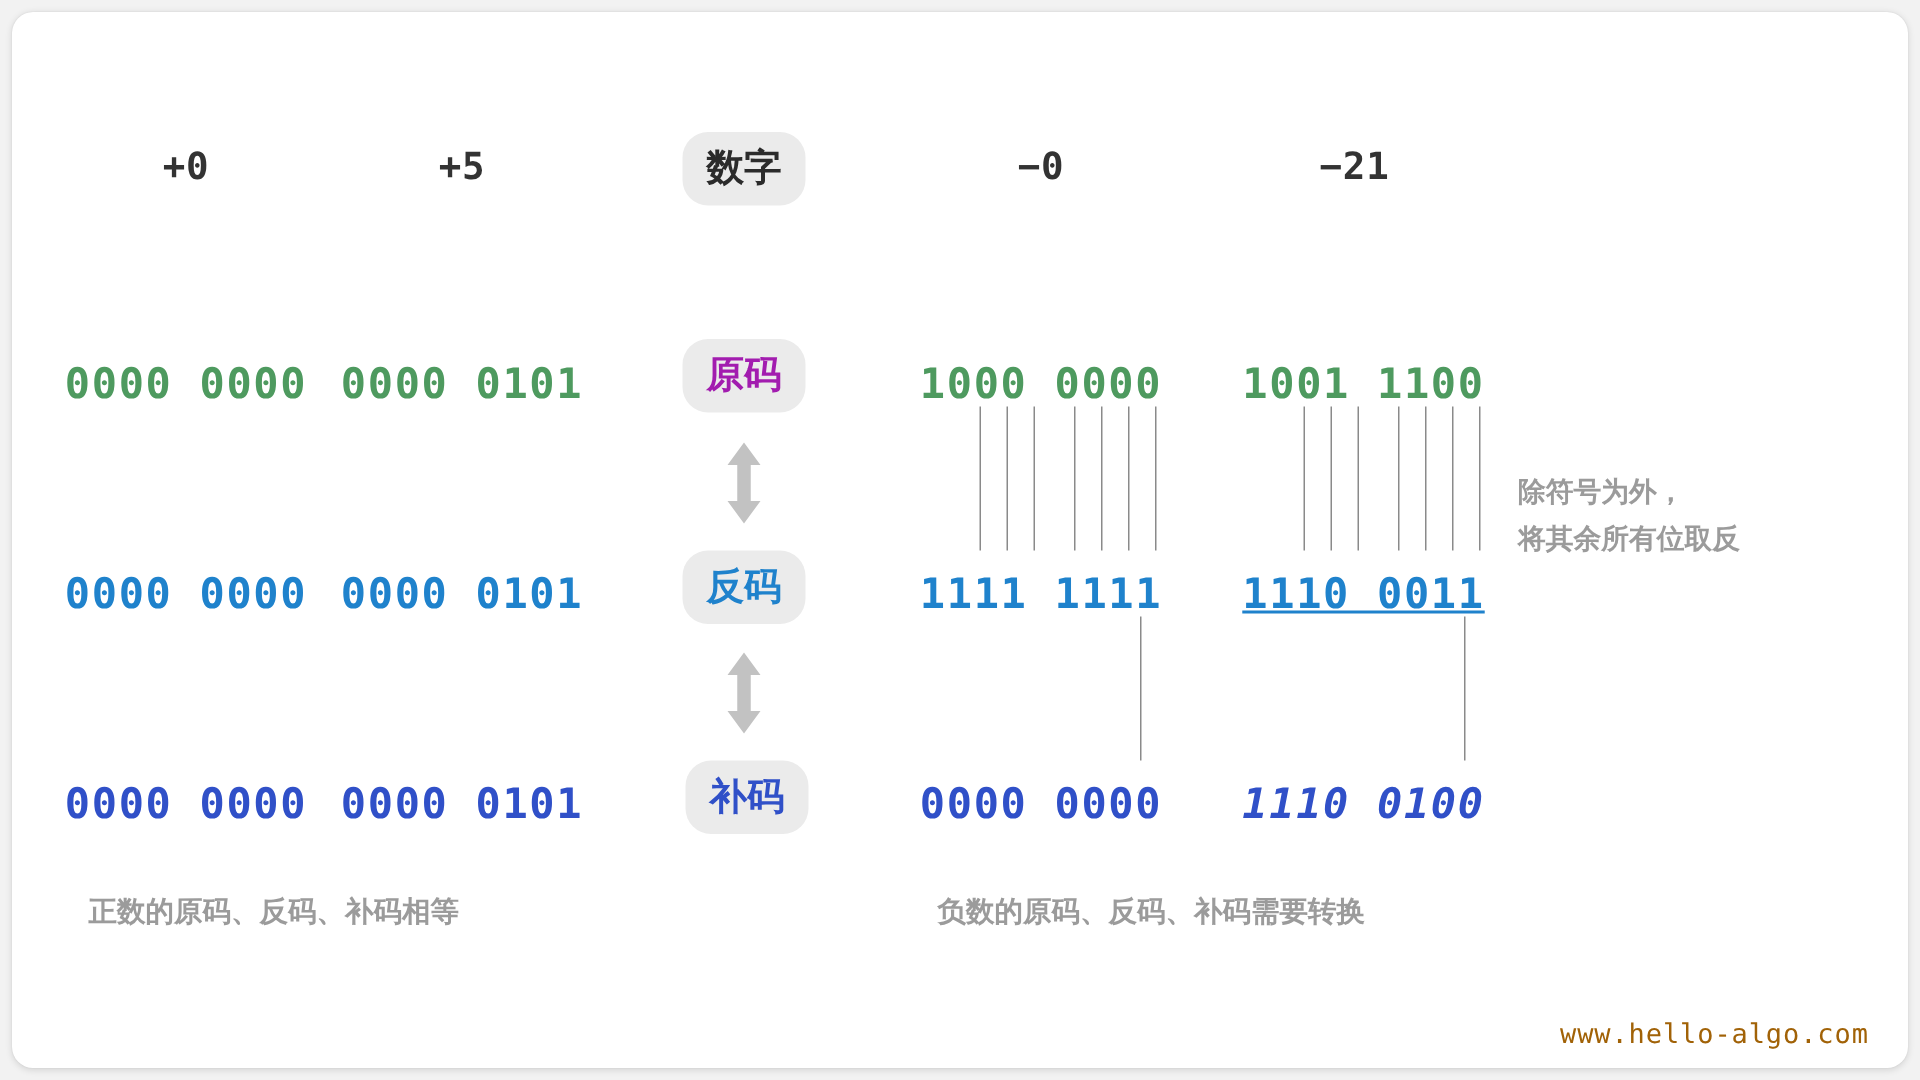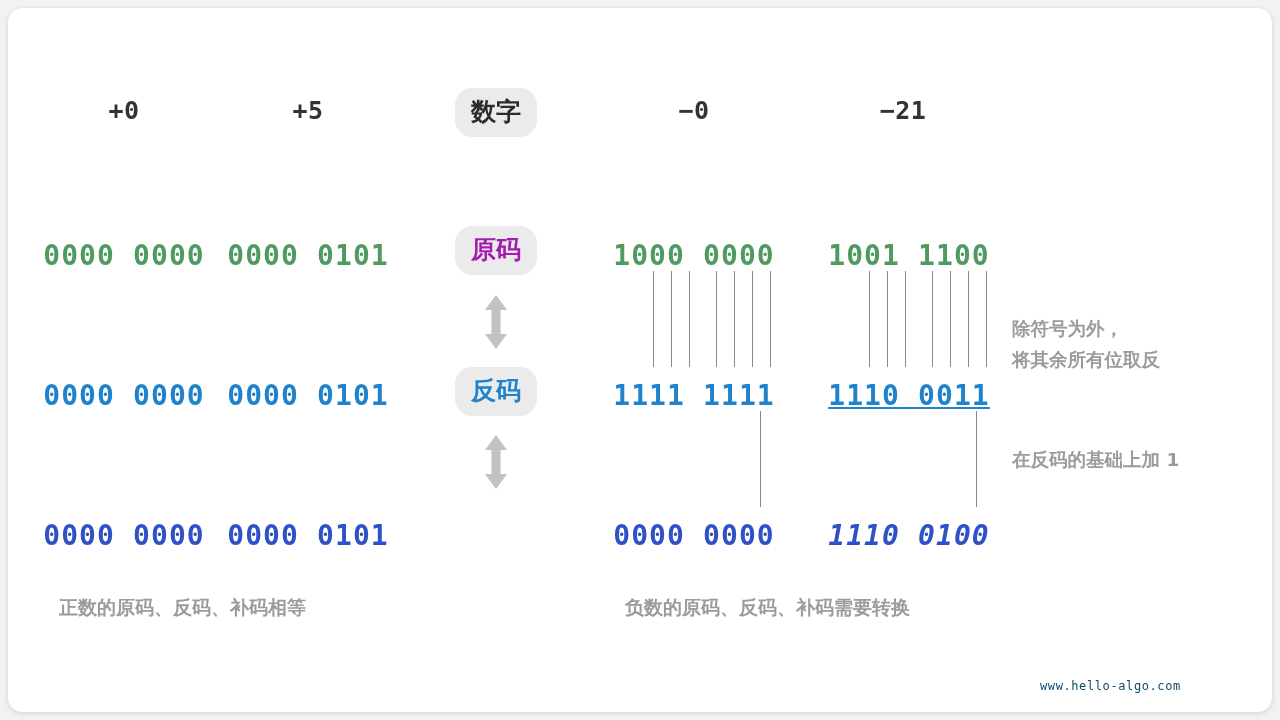--- a/index.html
+++ b/index.html
@@ -95,23 +95,23 @@
     position: absolute;
     font-family: "DejaVu Sans", "Liberation Sans", sans-serif;
     font-weight: bold;
     font-size: 19px;
     color: #9b9b9b;
     white-space: nowrap;
   }
   .watermark {
     position: absolute;
     font-family: "DejaVu Sans Mono", "Liberation Mono", monospace;
-    font-size: 12px;
+    font-size: 18px;
     letter-spacing: 0.6px;
-    color: #0c4a6e;
+    color: #a16207;
     white-space: nowrap;
   }
 </style>
 </head>
 <body>
 
 <div id="card">
  <div class="stage">
 
   <div class="cell hdr" style="left:116px; top:88px;">+0</div>
@@ -154,24 +154,24 @@
   <div class="cell bits c-ones" style="left:686px; top:371px;">1111 1111</div>
   <div class="cell bits c-ones" style="left:901px; top:371px;text-decoration:underline;">1110 0011</div>
 
   <div class="vline" style="left:752px; top:403px; height:96px;"></div>
   <div class="vline" style="left:968px; top:403px; height:96px;"></div>
 
   <svg class="darrow" style="left:488px; top:426px;" viewBox="0 0 30 56">
     <path d="M15 1 L26 16 L19.5 16 L19.5 40 L26 40 L15 55 L4 40 L10.5 40 L10.5 16 L4 16 Z" fill="#c2c2c2"></path>
   </svg>
 
-  <div class="note" style="left:1004px; top:436px;">在反码的基础上加 1</div>
 
   <div class="cell bits c-twos" style="left:116px; top:511px;">0000 0000</div>
   <div class="cell bits c-twos" style="left:300px; top:511px;">0000 0101</div>
+  <div class="badge b-twos" style="left:490px; top:499px;">补码</div>
   <div class="cell bits c-twos" style="left:686px; top:511px;">0000 0000</div>
   <div class="cell bits c-twos" style="left:901px; top:511px;font-style:italic;">1110 0100</div>
 
   <div class="caption" style="left:51px; top:587px;">正数的原码、反码、补码相等</div>
   <div class="caption" style="left:617px; top:587px;">负数的原码、反码、补码需要转换</div>
 
   <div class="watermark" style="left:1032px; top:671px;">www.hello-algo.com</div>
 
  </div>
 </div>

